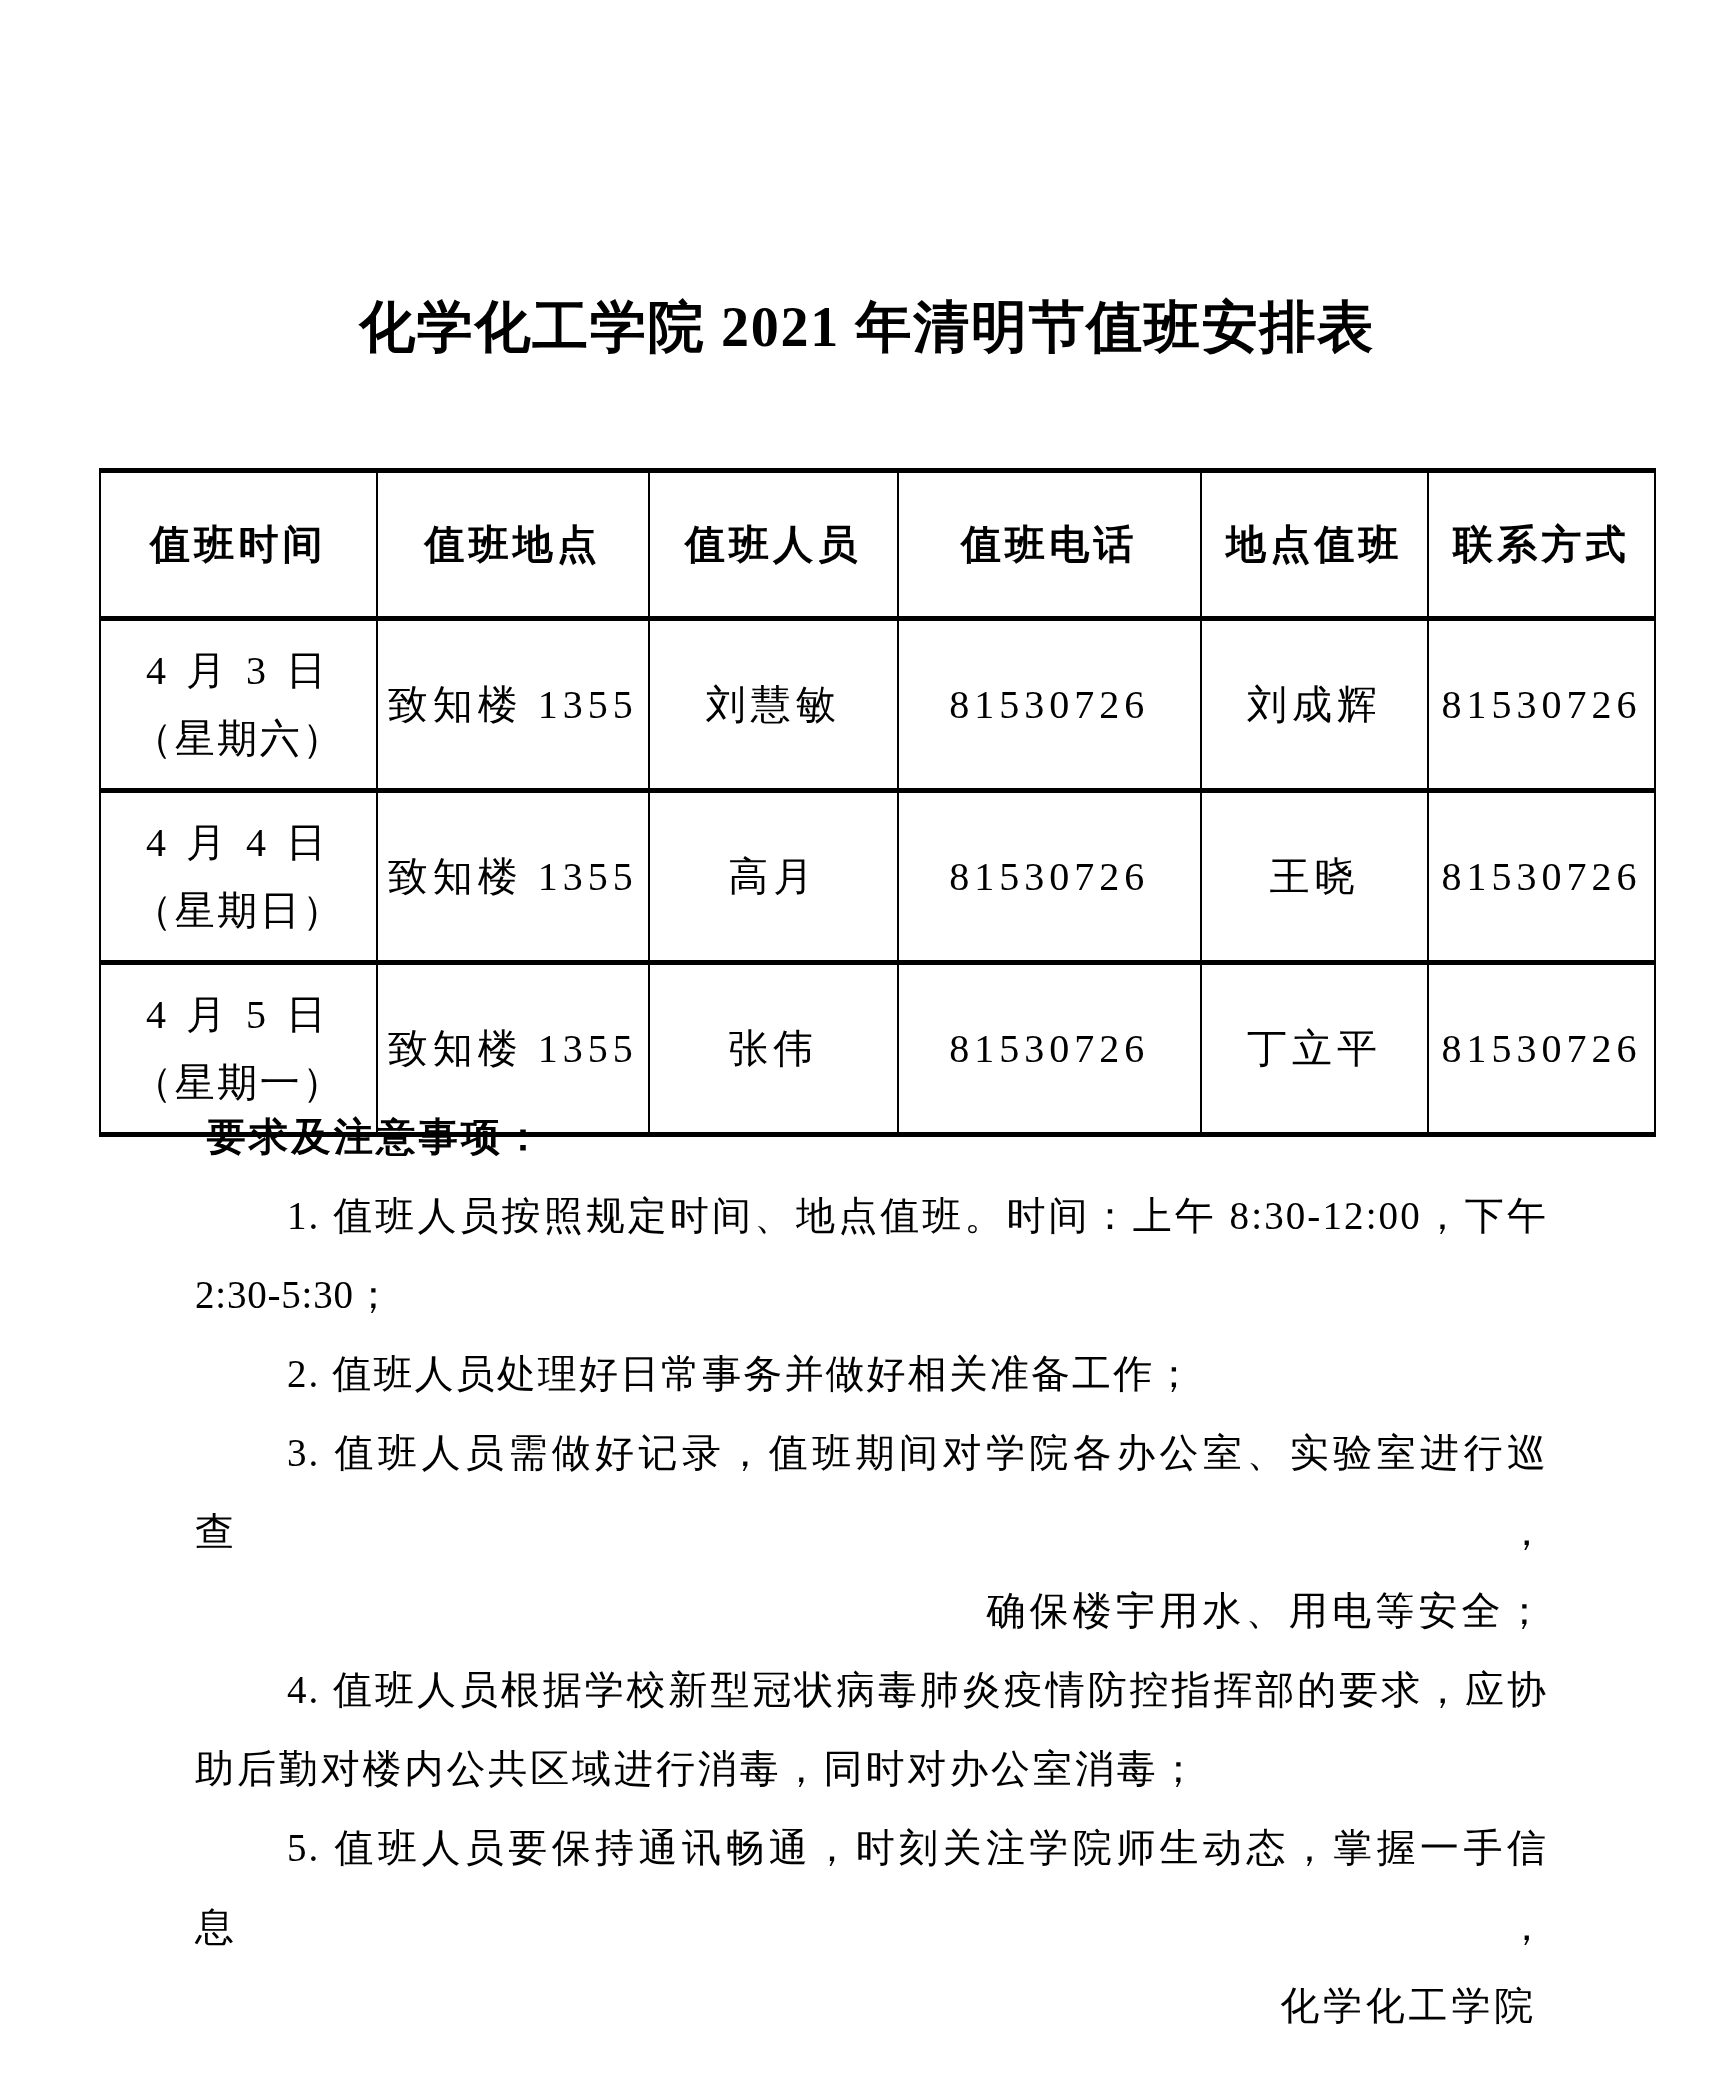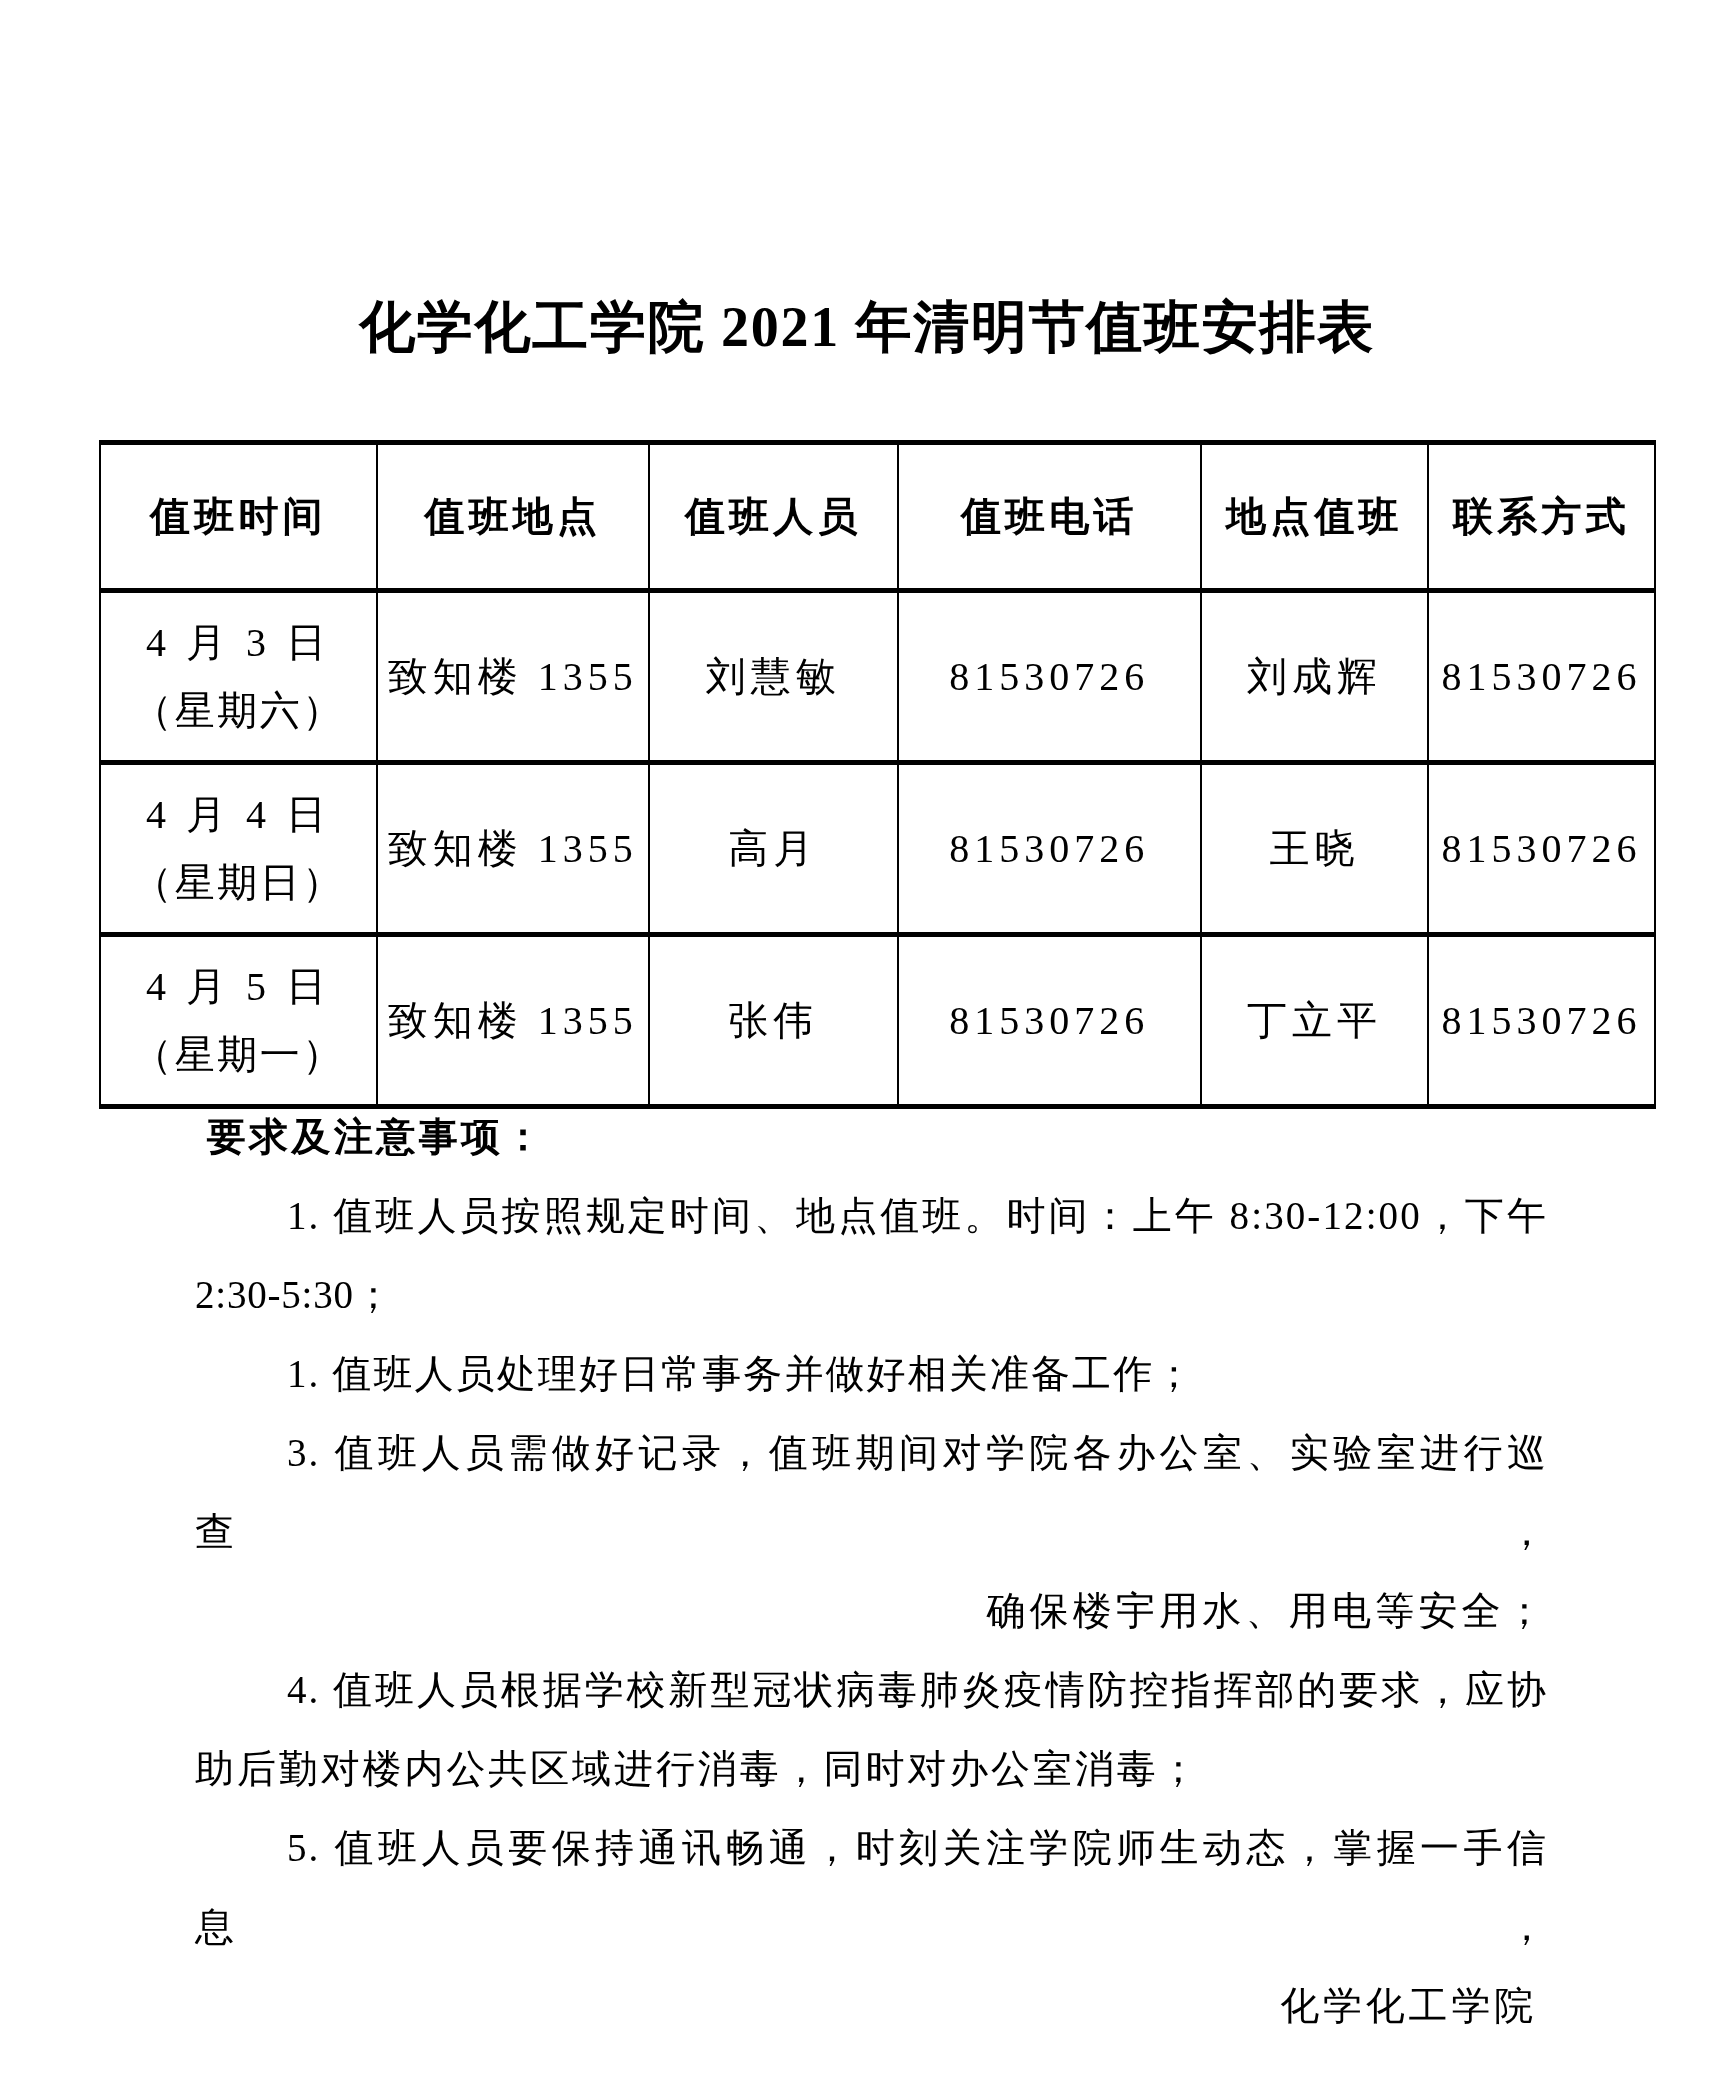--- a/index.html
+++ b/index.html
@@ -24,21 +24,21 @@
     text-align: center;
     font-size: 56px;
     font-weight: bold;
     letter-spacing: 1.7px;
     line-height: 1;
     white-space: nowrap;
   }
   table.duty-table {
     position: absolute;
     left: 99px;
-    top: 440px;
+    top: 468px;
     width: 1557px;
     border-collapse: collapse;
     table-layout: fixed;
   }
   .duty-table th, .duty-table td {
     border: 2.5px solid #000000;
     border-top-width: 5.9px;
     border-bottom-width: 5.9px;
     text-align: center;
     vertical-align: middle;
@@ -144,21 +144,21 @@
         <td class="cell-name">丁立平</td>
         <td class="cell-num">81530726</td>
       </tr>
     </tbody>
   </table>
 
   <div class="notes">
     <div class="note-line note-heading">要求及注意事项：</div>
     <div class="note-line indent just sp5">1. 值班人员按照规定时间、地点值班。时间：上午 8:30-12:00，下午</div>
     <div class="note-line sp2">2:30-5:30；</div>
-    <div class="note-line indent sp5">1. 值班人员处理好日常事务并做好相关准备工作；</div>
+    <div class="note-line indent sp5">2. 值班人员处理好日常事务并做好相关准备工作；</div>
     <div class="note-line indent just sp5">3. 值班人员需做好记录，值班期间对学院各办公室、实验室进行巡查，</div>
     <div class="note-line sp10">确保楼宇用水、用电等安全；</div>
     <div class="note-line indent just sp5">4. 值班人员根据学校新型冠状病毒肺炎疫情防控指挥部的要求，应协</div>
     <div class="note-line sp7">助后勤对楼内公共区域进行消毒，同时对办公室消毒；</div>
     <div class="note-line indent just sp5">5. 值班人员要保持通讯畅通，时刻关注学院师生动态，掌握一手信息，</div>
     <div class="note-line sign-line">化学化工学院</div>
 
   </div>
 
 </div>

